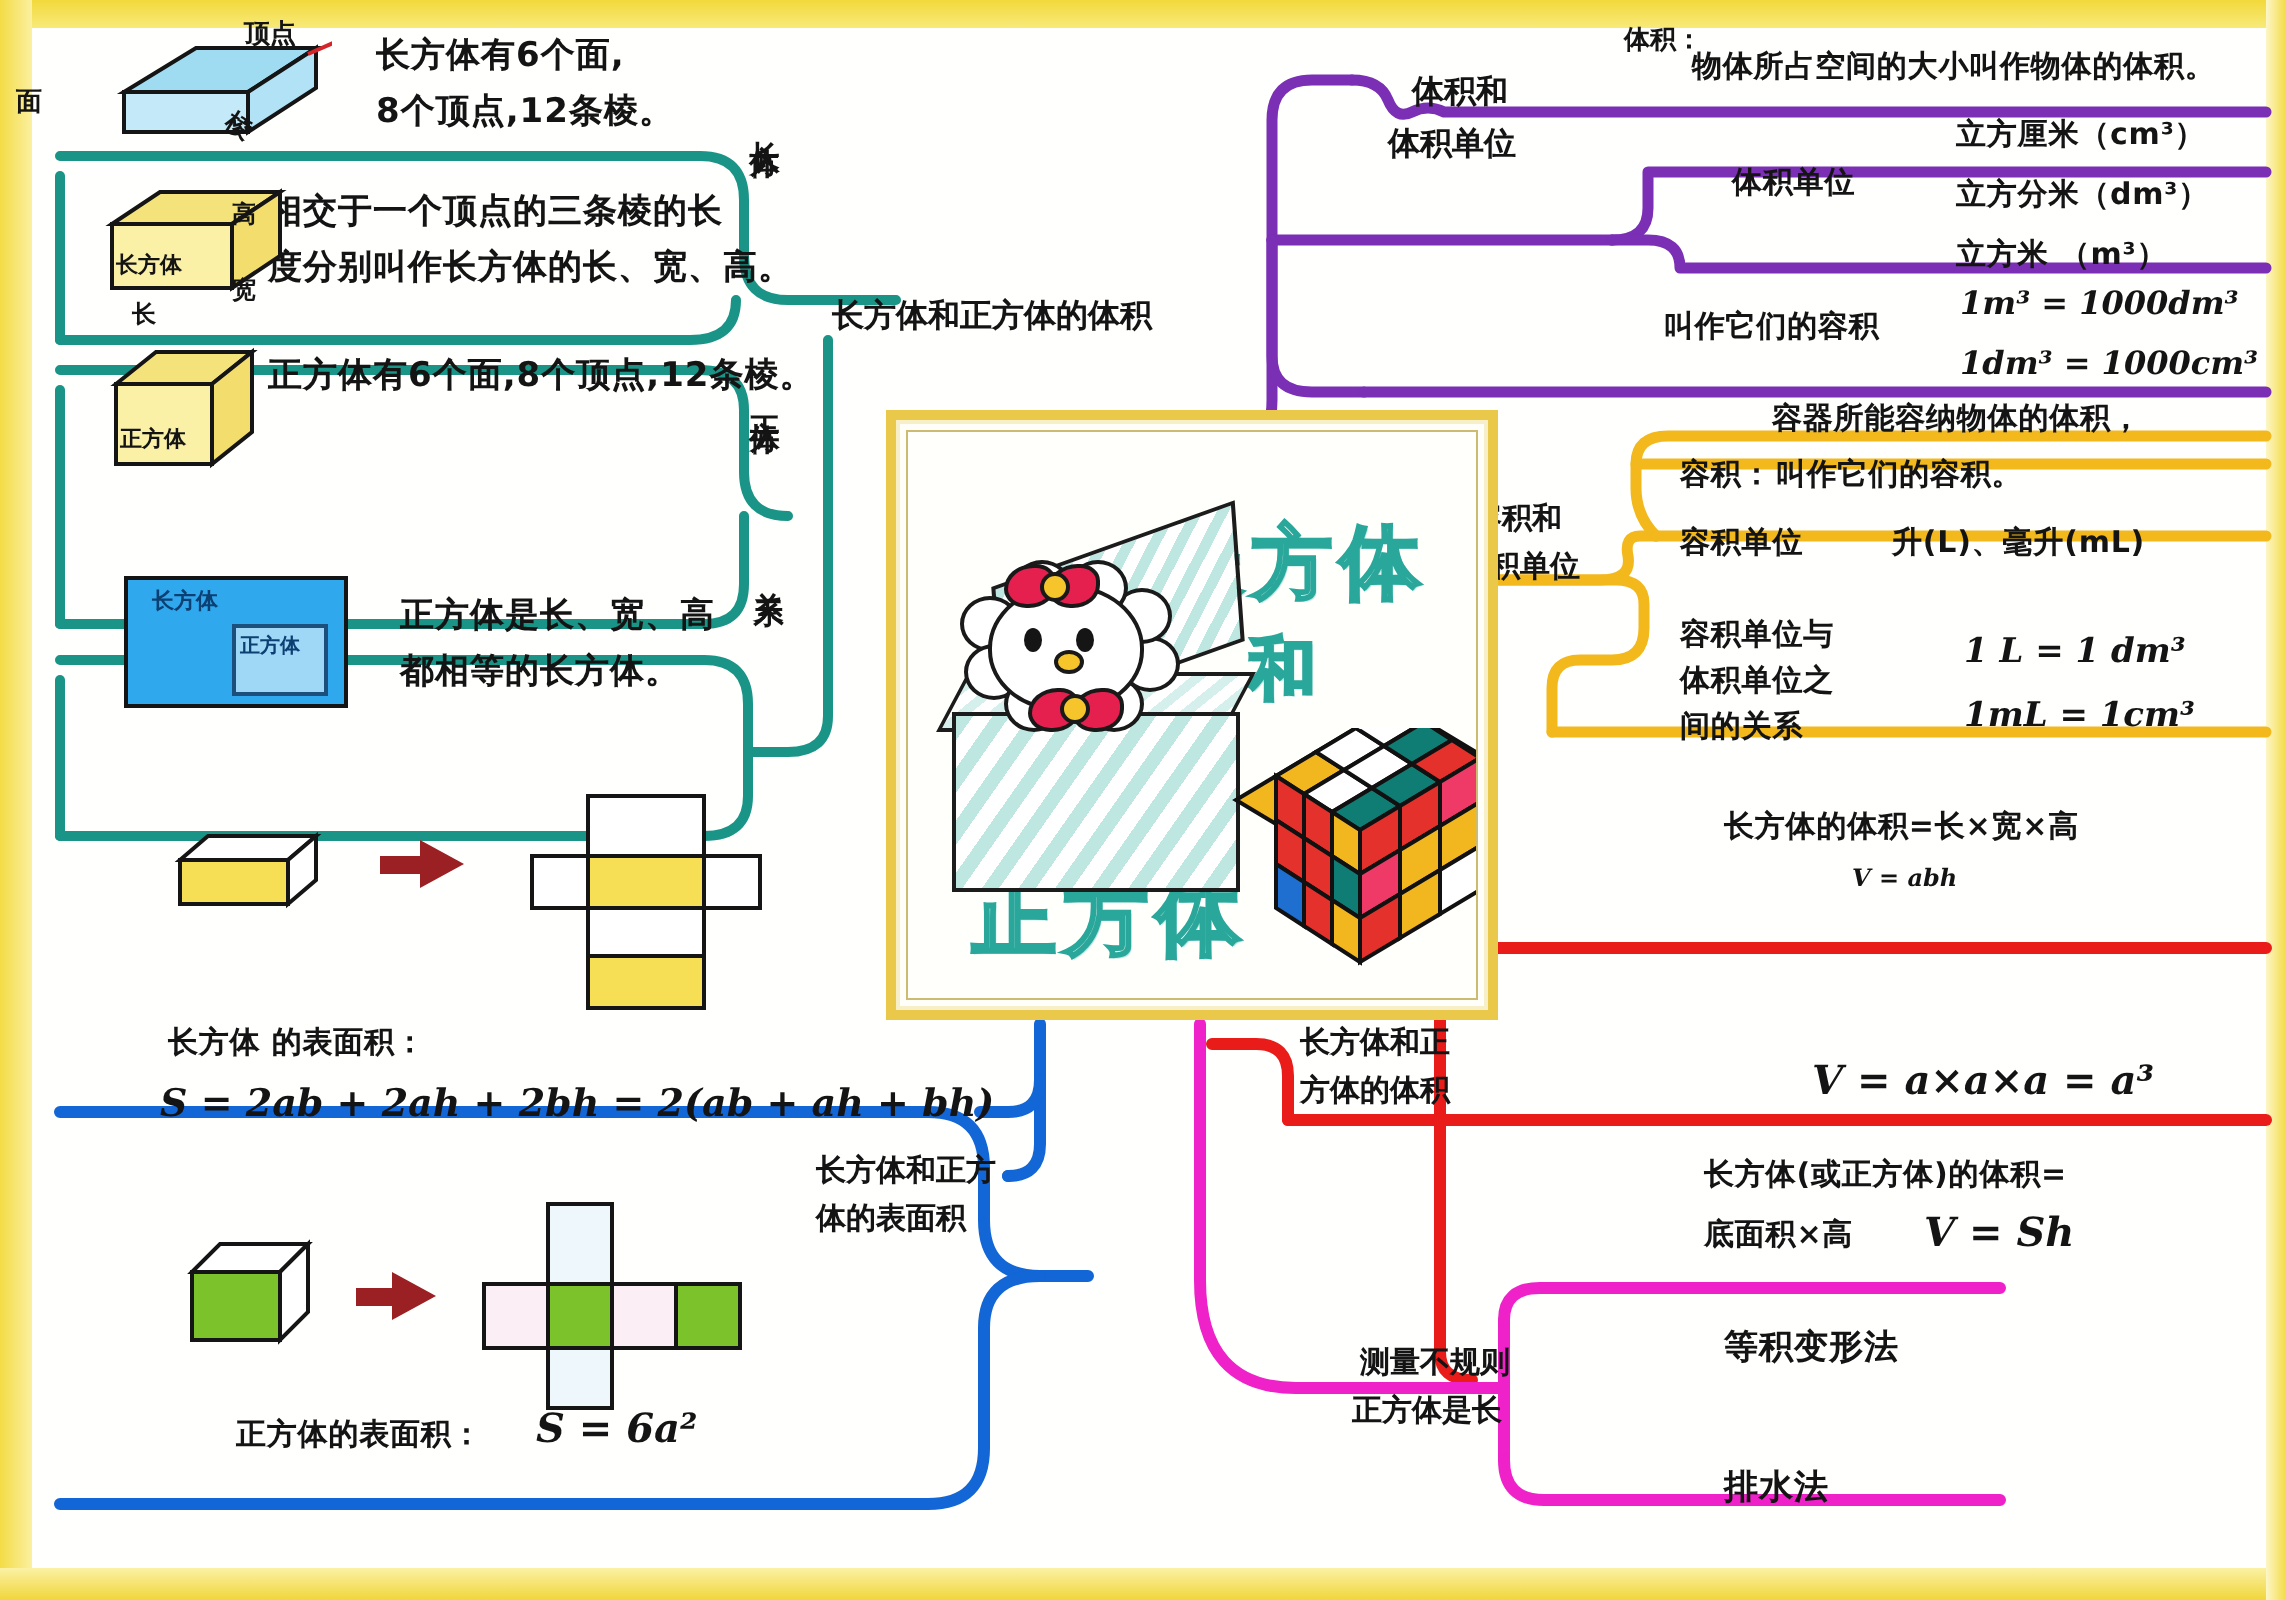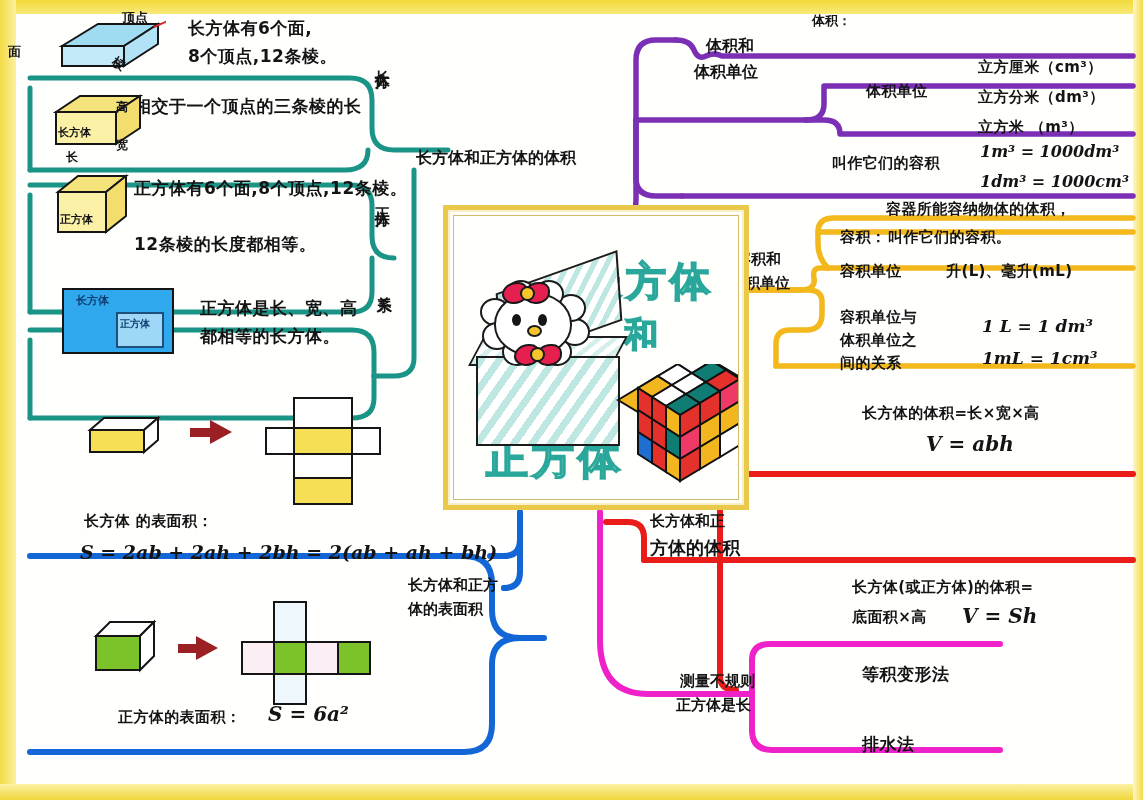--- a/index.html
+++ b/index.html
@@ -149,35 +149,35 @@
       <polygon points="16,28 78,28 78,48 16,48" fill="#c4e9f8" stroke="#151515" stroke-width="2"></polygon>
       <polygon points="78,28 112,6 112,26 78,48" fill="#b2e2f5" stroke="#151515" stroke-width="2"></polygon>
       <line x1="108" y1="9" x2="124" y2="2" stroke="#d4262a" stroke-width="2"></line>
     </svg>
   </div>
   <div class="txt hand" style="left:122px;top:10px;font-size:13px;">顶点</div>
   <div class="txt hand" style="left:8px;top:44px;font-size:13px;">面</div>
   <div class="txt hand" style="left:112px;top:56px;font-size:13px;transform:rotate(32deg);">棱</div>
 
   <div class="txt hand body-t" style="left:134px;top:96px;">相交于一个顶点的三条棱的长</div>
+  <div class="txt hand body-t" style="left:134px;top:124px;">度分别叫作长方体的长、宽、高。</div>
 
   <div class="draw" style="left:48px;top:92px;width:100px;height:64px;">
     <svg width="100" height="64" viewBox="0 0 100 64">
       <polygon points="8,20 32,4 92,4 68,20" fill="#f4e27a" stroke="#151515" stroke-width="2"></polygon>
       <polygon points="8,20 68,20 68,52 8,52" fill="#faf0a6" stroke="#151515" stroke-width="2"></polygon>
       <polygon points="68,20 92,4 92,36 68,52" fill="#f2dd6d" stroke="#151515" stroke-width="2"></polygon>
     </svg>
   </div>
   <div class="txt hand" style="left:58px;top:126px;font-size:11px;">长方体</div>
   <div class="txt hand" style="left:66px;top:150px;font-size:12px;">长</div>
   <div class="txt hand" style="left:116px;top:138px;font-size:12px;">宽</div>
   <div class="txt hand" style="left:116px;top:100px;font-size:12px;">高</div>
 
   <div class="txt hand body-t" style="left:134px;top:178px;">正方体有6个面,8个顶点,12条棱。</div>
-  <div class="txt hand body-t" style="left:134px;top:234px;">12条棱的长度都相等。</div>
 
   <div class="draw" style="left:50px;top:172px;width:90px;height:70px;">
     <svg width="90" height="70" viewBox="0 0 90 70">
       <polygon points="8,20 28,4 76,4 56,20" fill="#f4e27a" stroke="#151515" stroke-width="2"></polygon>
       <polygon points="8,20 56,20 56,60 8,60" fill="#faf0a6" stroke="#151515" stroke-width="2"></polygon>
       <polygon points="56,20 76,4 76,44 56,60" fill="#f2dd6d" stroke="#151515" stroke-width="2"></polygon>
     </svg>
   </div>
   <div class="txt hand" style="left:60px;top:213px;font-size:11px;">正方体</div>
 
@@ -192,20 +192,21 @@
 
   <div class="txt hand vert lbl" style="left:372px;top:58px;">长方体</div>
   <div class="txt hand vert lbl" style="left:372px;top:196px;">正方体</div>
   <div class="txt hand vert lbl" style="left:374px;top:284px;">关系</div>
   <div class="txt hand lbl" style="left:416px;top:148px;font-size:16px;">长方体和正方体的体积</div>
 
   <div class="txt hand lbl" style="left:706px;top:36px;font-size:16px;">体积和</div>
   <div class="txt hand lbl" style="left:694px;top:62px;font-size:16px;">体积单位</div>
 
   <div class="txt hand" style="left:812px;top:14px;font-size:13px;line-height:1.1;">体积：</div>
+  <div class="txt hand body-s" style="left:846px;top:24px;">物体所占空间的大小叫作物体的体积。</div>
 
   <div class="txt hand body-s" style="left:866px;top:82px;">体积单位</div>
   <div class="txt hand body-s" style="left:978px;top:58px;">立方厘米（cm³）</div>
   <div class="txt hand body-s" style="left:978px;top:88px;">立方分米（dm³）</div>
   <div class="txt hand body-s" style="left:978px;top:118px;">立方米 （m³）</div>
 
   <div class="txt hand body-s" style="left:832px;top:154px;">叫作它们的容积</div>
   <div class="txt hand formula" style="left:980px;top:142px;font-size:16px;">1m³ = 1000dm³</div>
   <div class="txt hand formula" style="left:980px;top:172px;font-size:16px;">1dm³ = 1000cm³</div>
 
@@ -219,25 +220,26 @@
   <div class="txt hand body-s" style="left:840px;top:262px;">容积单位</div>
   <div class="txt hand body-s" style="left:946px;top:262px;">升(L)、毫升(mL)</div>
 
   <div class="txt hand body-s" style="left:840px;top:308px;">容积单位与</div>
   <div class="txt hand body-s" style="left:840px;top:331px;">体积单位之</div>
   <div class="txt hand body-s" style="left:840px;top:354px;">间的关系</div>
   <div class="txt hand formula" style="left:982px;top:316px;font-size:17px;">1 L = 1 dm³</div>
   <div class="txt hand formula" style="left:982px;top:348px;font-size:17px;">1mL = 1cm³</div>
 
   <div class="txt hand lbl" style="left:650px;top:512px;font-size:15px;">长方体和正</div>
-  <div class="txt hand lbl" style="left:650px;top:536px;font-size:18px;">方体的体积</div>
+  <div class="txt hand lbl" style="left:650px;top:536px;font-size:15px;">方体的体积</div>
 
   <div class="txt hand body-s" style="left:862px;top:404px;">长方体的体积=长×宽×高</div>
-  <div class="txt hand formula" style="left:926px;top:432px;font-size:20px;">V = abh</div>
-
+  <div class="txt hand formula" style="left:926px;top:432px;font-size:12px;">V = abh</div>
+
+  <div class="txt hand formula" style="left:906px;top:528px;font-size:20px;">V = a×a×a = a³</div>
 
   <div class="txt hand body-s" style="left:852px;top:578px;">长方体(或正方体)的体积=</div>
   <div class="txt hand body-s" style="left:852px;top:608px;">底面积×高</div>
   <div class="txt hand formula" style="left:962px;top:604px;font-size:20px;">V = Sh</div>
 
   <div class="txt hand lbl" style="left:680px;top:672px;font-size:15px;">测量不规则</div>
   <div class="txt hand lbl" style="left:676px;top:696px;font-size:15px;">正方体是长</div>
   <div class="txt hand body-t" style="left:862px;top:664px;">等积变形法</div>
   <div class="txt hand body-t" style="left:862px;top:734px;">排水法</div>
 

